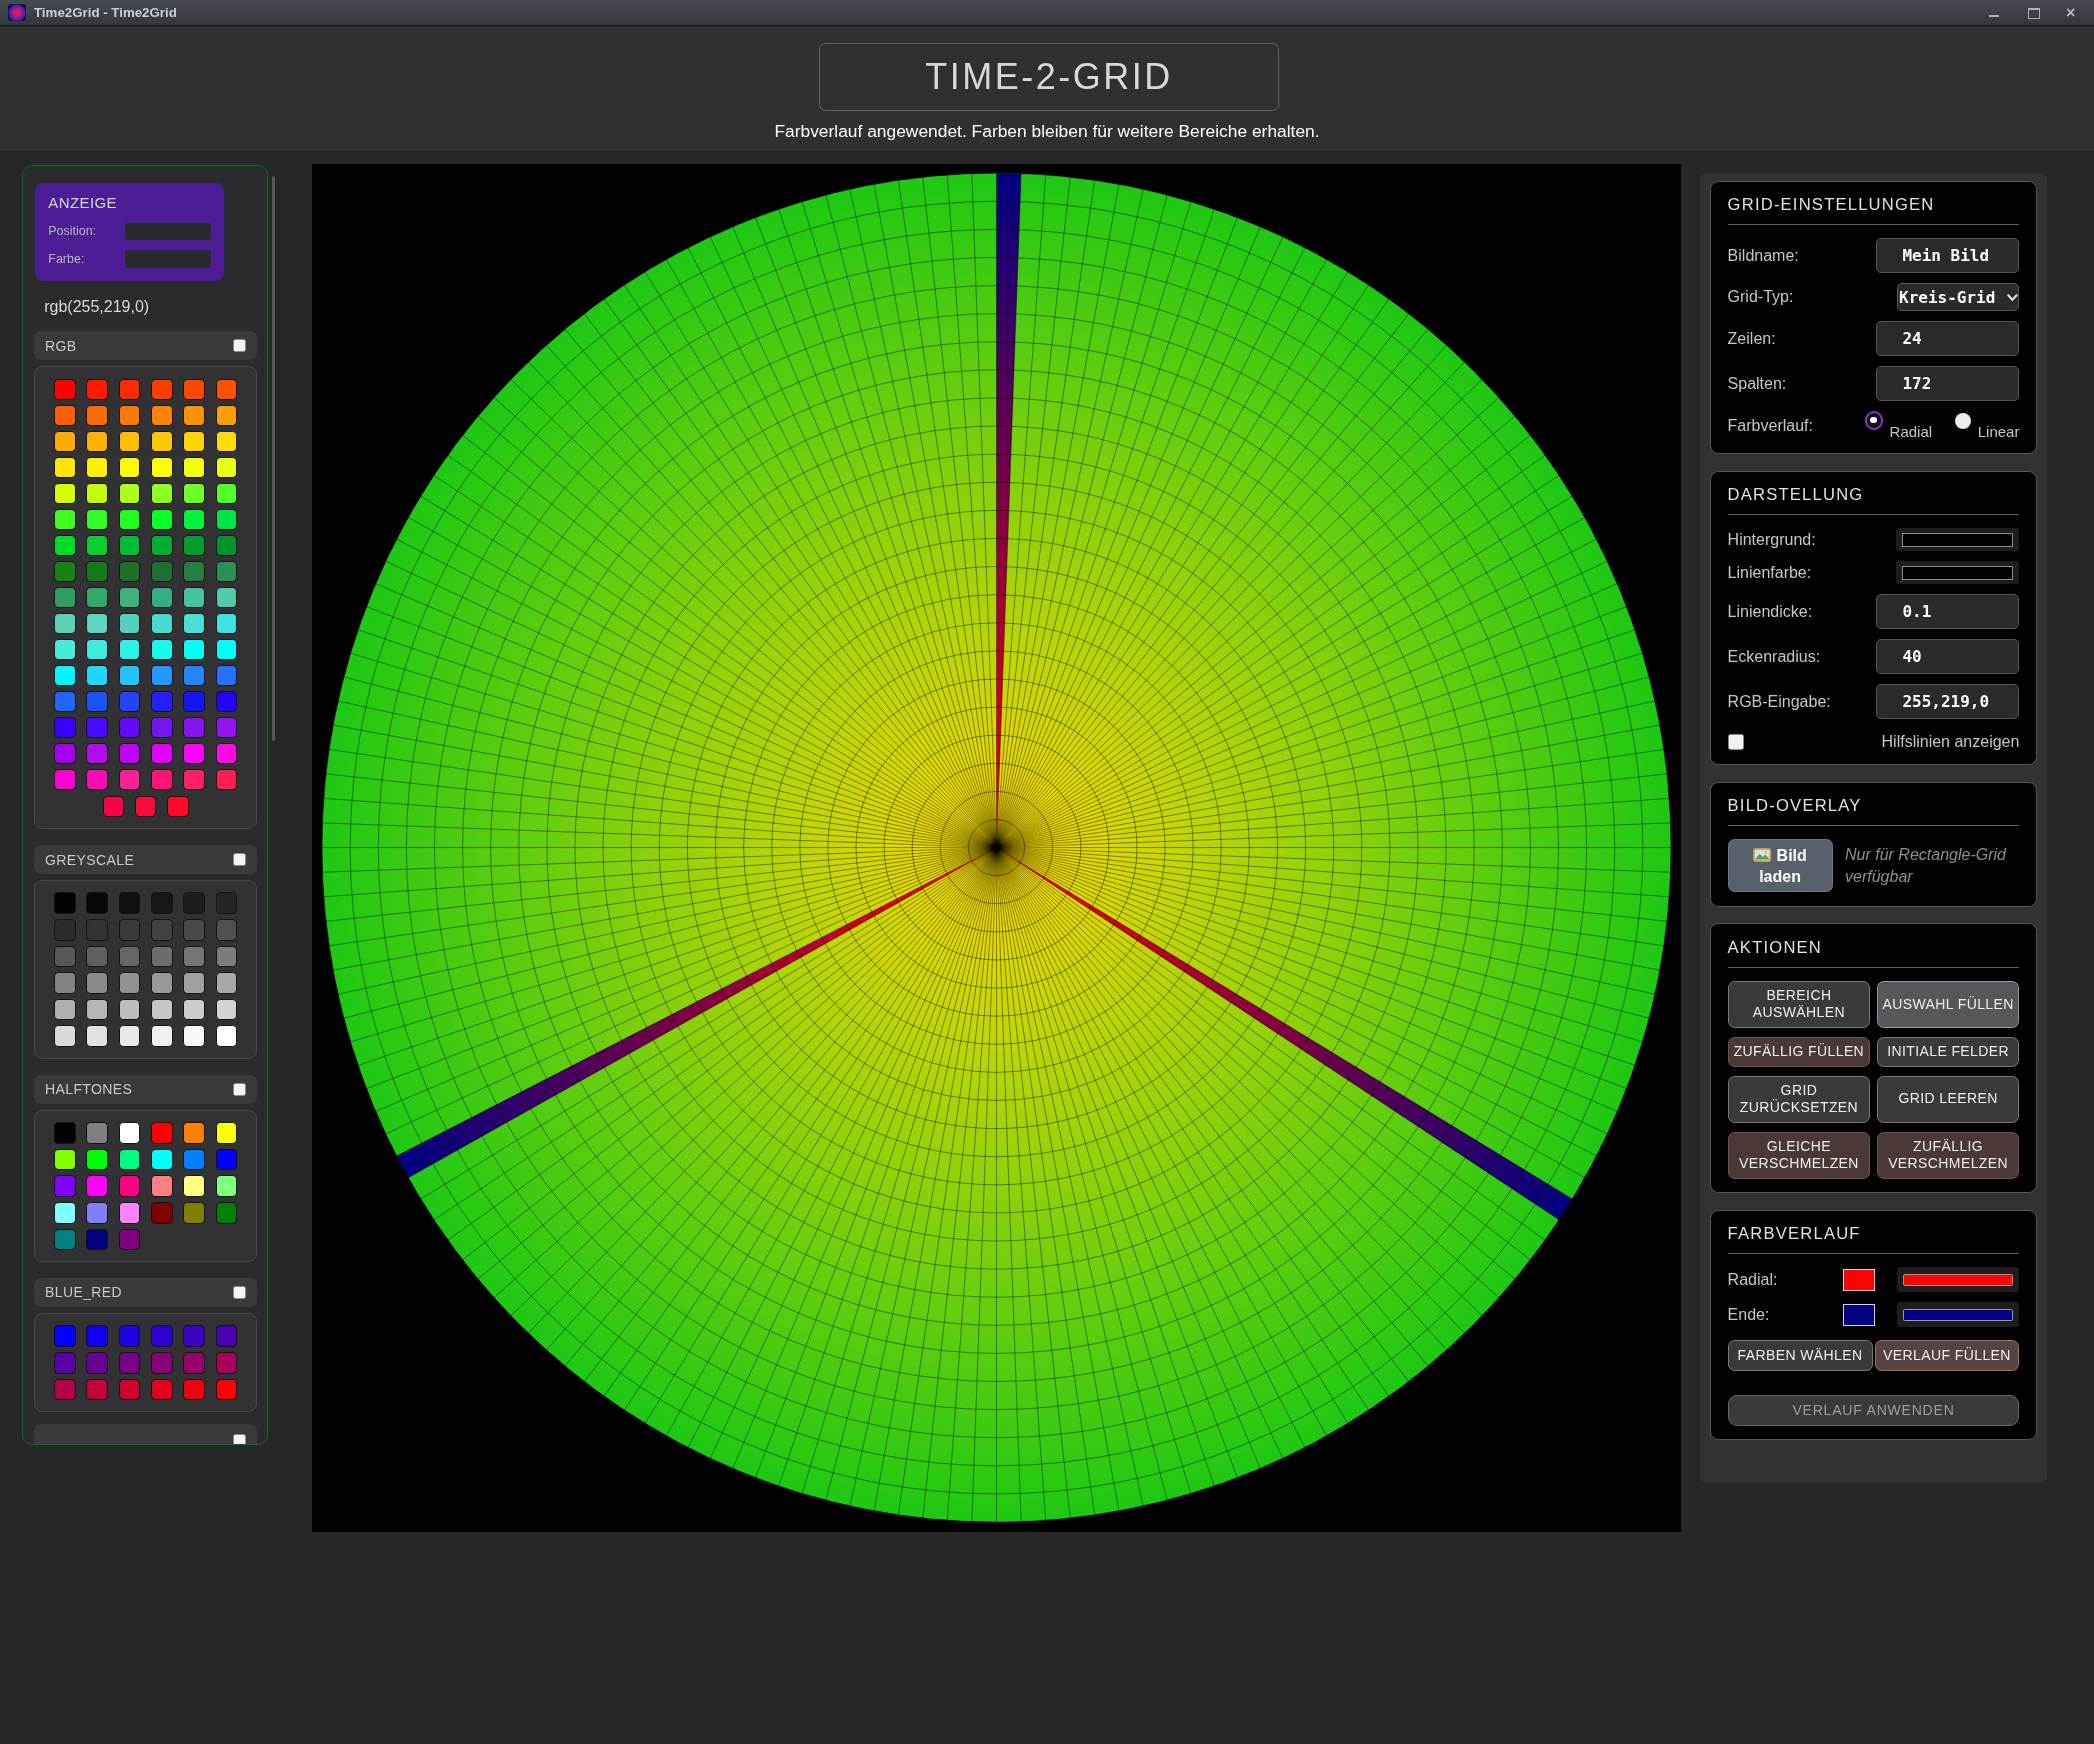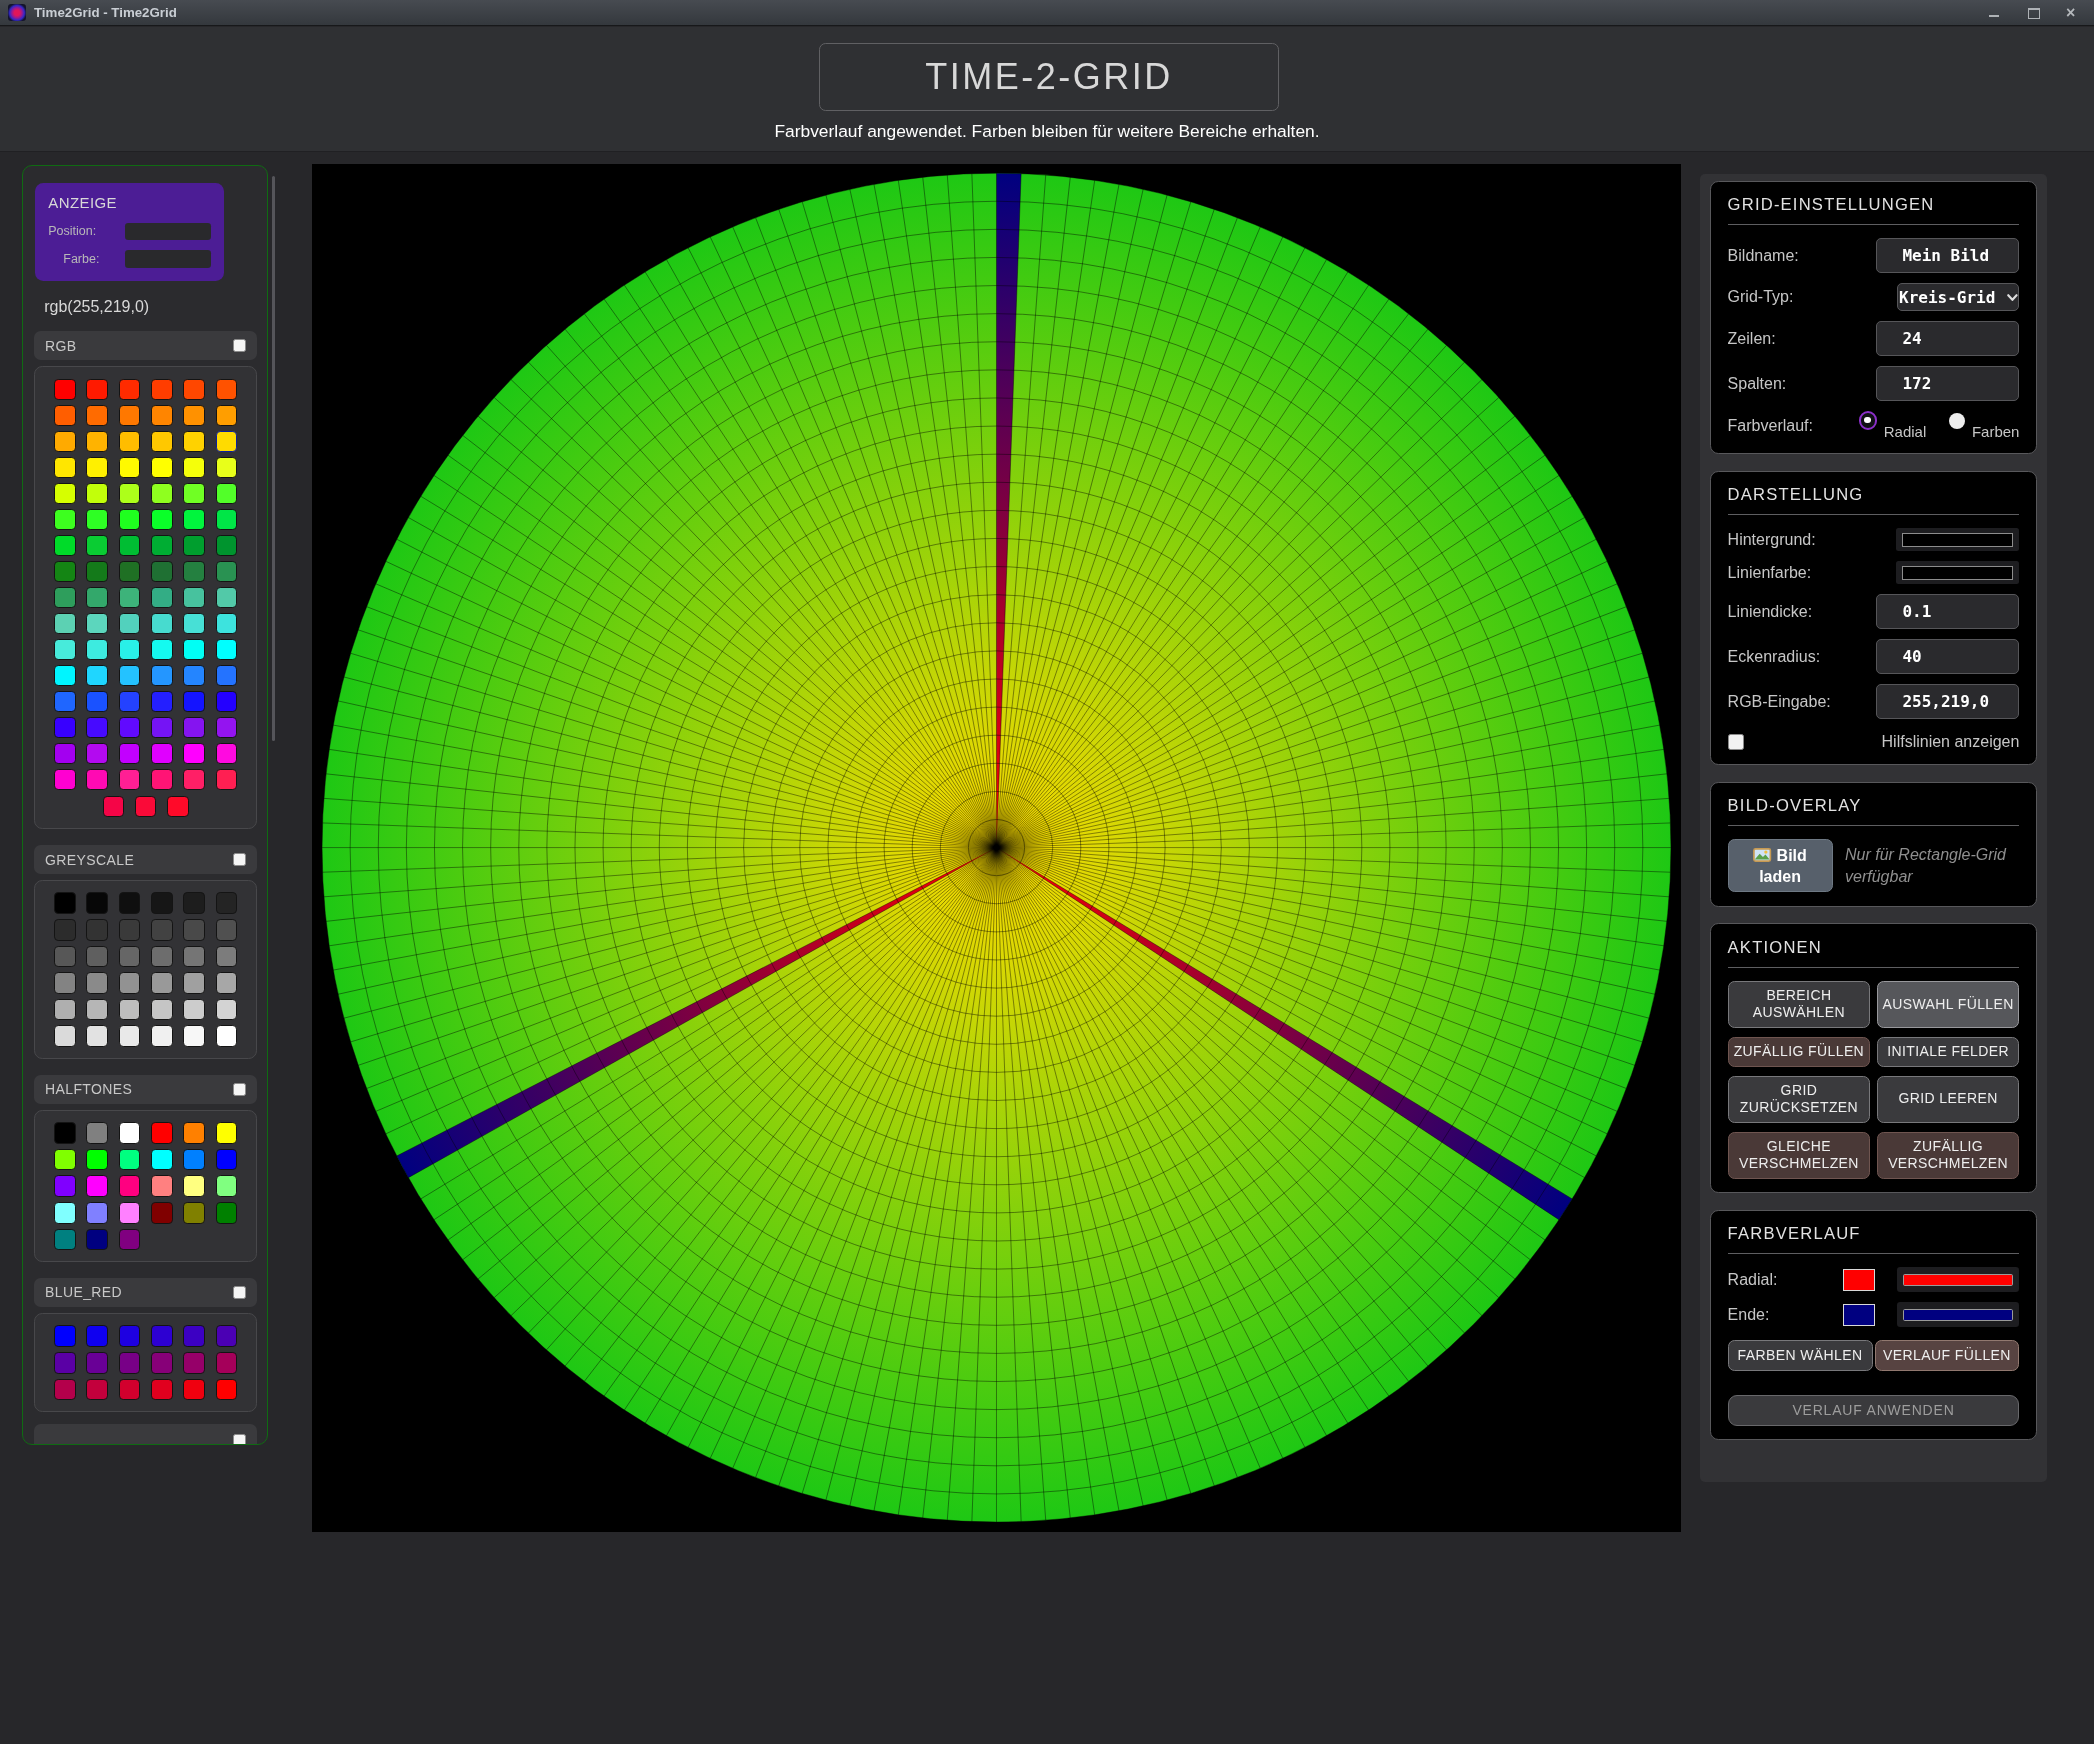--- a/index.html
+++ b/index.html
@@ -25,21 +25,21 @@
     border:0.8px solid #606063; border-radius:6.6px; display:flex; align-items:center; justify-content:center;
     font-size:36px; letter-spacing:2.5px; color:#d8d8d8; }
   .status-msg { position:absolute; left:0; top:94px; width:2094px; text-align:center; font-size:17.4px; color:#ffffff; }
 
   
   .left-sidebar { position:absolute; left:22.4px; top:165px; width:246px; height:1280px;
     background:#2b2b2e; border:1.7px solid #0f6b12; border-radius:10px; overflow:hidden; padding:8.3px 10.8px 0 10.8px; }
   .anzeige { width:189px; background:#4c1d95; border-radius:8.3px; padding:11.6px 13.3px; margin-top:8.3px; margin-left:0.8px; }
   .anzeige-title { font-size:15px; color:#d8d8d8; margin-bottom:11.6px; letter-spacing:0.4px; }
   .anzeige-row { display:flex; align-items:center; justify-content:space-between; margin-bottom:10px;text-align:center; }
-  .anzeige-row:last-child { margin-bottom:1.7px;margin-left:15px; }
+  .anzeige-row:last-child { margin-bottom:1.7px; }
   .anzeige-label { font-size:12.5px; color:#b8b8b8; }
   .anzeige-input { width:86px; height:17.4px; background:#29292c; border:none; border-radius:3.3px; }
   .color-readout { margin:17.4px 0 0 10px; font-size:16px; color:#d8d8d8; }
 
   .pal-header { width:223px; height:29px; background:#3a3a3d; border-radius:6.6px; display:flex; align-items:center;
     padding:0 10.8px; margin-top:16px; }
   .pal-header.first { margin-top:15px; }
   .pal-name { font-size:14px; color:#c8c8c8; letter-spacing:0.4px; }
   .pal-check { width:13.3px; height:13.3px; background:#f5f5f5; border:0.8px solid #8a8a8a; border-radius:2.5px; margin-left:auto; }
   .pal-panel { width:223px; background:#323235; border:0.8px solid #48484b; border-radius:8.3px; margin-top:5.8px; padding:11.6px 0 10.8px 0; }
@@ -611,21 +611,21 @@
     </div>
     <div class="frow">
       <span class="flabel">Farbverlauf:</span>
       <span class="radio-group">
         <span class="radio-item">
           <span class="radio-sel"></span>
           <span class="radio-label">Radial</span>
         </span>
         <span class="radio-item">
           <span class="radio-unsel"></span>
-          <span class="radio-label">Farben</span>
+          <span class="radio-label">Linear</span>
         </span>
       </span>
     </div>
   </div>
 
   <div class="section">
     <div class="sec-title">DARSTELLUNG</div>
     <div class="frow">
       <span class="flabel">Hintergrund:</span>
       <span class="fcontrol colorwell">

